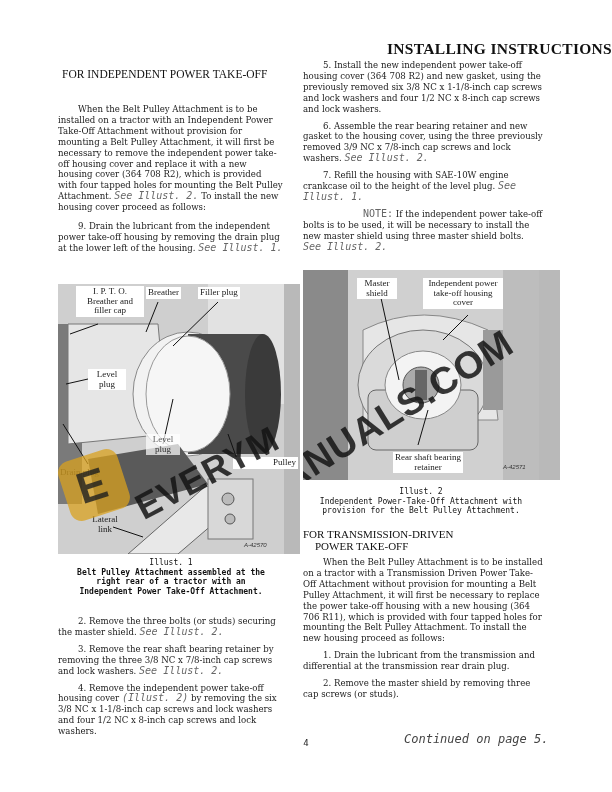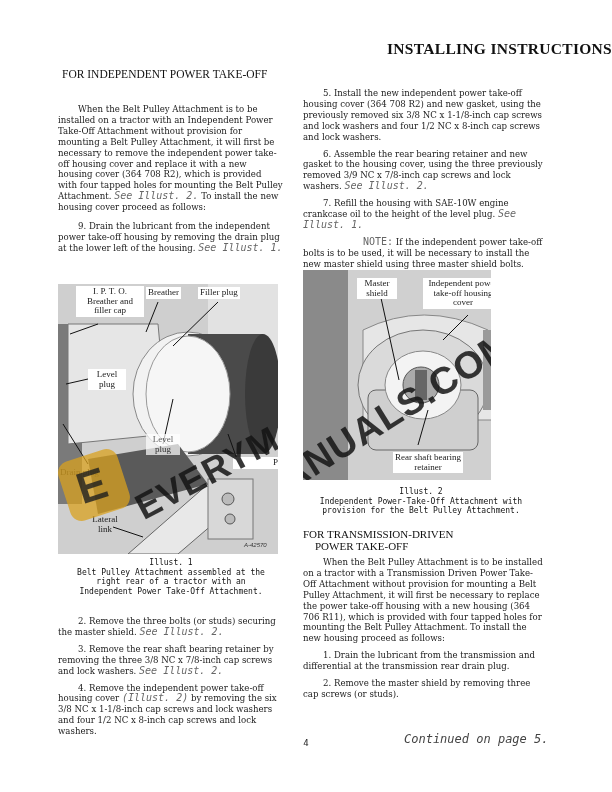--- a/index.html
+++ b/index.html
@@ -27,21 +27,21 @@
 
 <div class="abs title">INSTALLING INSTRUCTIONS</div>
 
 <div class="abs heading" style="left:62px; top:68px;">FOR INDEPENDENT POWER TAKE-OFF</div>
 
 <div class="abs para" style="left:58px; top:104px; width:225px;">
   <p><span>When the Belt Pulley Attachment is to be installed on a tractor with an Independent Power Take-Off Attachment without provision for mounting a Belt Pulley Attachment, it will first be necessary to remove the independent power take-off housing cover and replace it with a new housing cover (364 708 R2), which is provided with four tapped holes for mounting the Belt Pulley Attachment.</span> <span class="ref">See Illust. 2.</span> <span>To install the new housing cover proceed as follows:</span></p>
   <p style="margin-top:8px;"><span>9.  Drain the lubricant from the independent power take-off housing by removing the drain plug at the lower left of the housing.</span> <span class="ref">See Illust. 1.</span></p>
 </div>
 
-<div class="abs photo" style="left:58px; top:284px; width:220px; height:270px;">
+<div class="abs photo" style="left:58px; top:284px; width:242px; height:270px;">
   <svg width="226" height="270" viewBox="0 0 226 270" style="position:absolute;left:0;top:0;">
     <rect x="0" y="0" width="226" height="270" fill="#cfcfcf"></rect>
     <rect x="150" y="0" width="76" height="120" fill="#e2e2e2"></rect>
     <rect x="0" y="40" width="24" height="180" fill="#7a7a7a"></rect>
     <path d="M10 40 L100 40 L110 150 L10 160 Z" fill="#e6e6e6" stroke="#777" stroke-width="1"></path>
     <ellipse cx="130" cy="110" rx="55" ry="62" fill="#f2f2f2" stroke="#888"></ellipse>
     <rect x="130" y="50" width="75" height="120" fill="#4a4a4a"></rect>
     <ellipse cx="205" cy="110" rx="18" ry="60" fill="#3a3a3a"></ellipse>
     <ellipse cx="130" cy="110" rx="42" ry="58" fill="#f6f6f6" stroke="#999"></ellipse>
     <path d="M30 175 L120 160 L150 200 L40 230 Z" fill="#5a5a5a"></path>
@@ -69,37 +69,37 @@
   <div class="fig-id" style="left:186px; top:258px;">A-42570</div>
 
   <div style="position:absolute; left:5px; top:170px; width:62px; height:62px; background:rgba(217,162,31,0.75); border-radius:12px; transform:rotate(-18deg);">
     <div style="position:absolute; left:14px; top:6px; font-family:'Liberation Sans',sans-serif; font-weight:bold; font-size:44px; color:rgba(30,30,30,0.8);">E</div>
   </div>
   <div class="wm" style="left:80px; top:205px; font-size:36px; transform:rotate(-28deg);">EVERYM</div>
 </div>
 
 <div class="abs caption" style="left:58px; top:558px; width:226px;">
   <div>Illust. 1</div>
-  <div style="width:200px; margin:0 auto;">Belt Pulley Attachment assembled at the right rear of a tractor with an Independent Power Take-Off Attachment.</div>
+  <div style="width:200px; margin:0 auto;font-weight:bold;">Belt Pulley Attachment assembled at the right rear of a tractor with an Independent Power Take-Off Attachment.</div>
 </div>
 
 <div class="abs para" style="left:58px; top:616px; width:225px;">
   <p><span>2.  Remove the three bolts (or studs) securing the master shield.</span> <span class="ref">See Illust. 2.</span></p>
   <p><span>3.  Remove the rear shaft bearing retainer by removing the three 3/8 NC x 7/8-inch cap screws and lock washers.</span> <span class="ref">See Illust. 2.</span></p>
   <p><span>4.  Remove the independent power take-off housing cover</span> <span class="ref">(Illust. 2)</span> <span>by removing the six 3/8 NC x 1-1/8-inch cap screws and lock washers and four 1/2 NC x 8-inch cap screws and lock washers.</span></p>
 </div>
 
-<div class="abs para" style="left:303px; top:88px; width:240px;">
+<div class="abs para" style="left:303px; top:60px; width:240px;">
   <p><span>5.  Install the new independent power take-off housing cover (364 708 R2) and new gasket, using the previously removed six 3/8 NC x 1-1/8-inch cap screws and lock washers and four 1/2 NC x 8-inch cap screws and lock washers.</span></p>
   <p><span>6.  Assemble the rear bearing retainer and new gasket to the housing cover, using the three previously removed 3/9 NC x 7/8-inch cap screws and lock washers.</span> <span class="ref">See Illust. 2.</span></p>
   <p><span>7.  Refill the housing with SAE-10W engine crankcase oil to the height of the level plug.</span> <span class="ref">See Illust. 1.</span></p>
   <p><span class="ref" style="font-style:normal;padding-left:40px;">NOTE:</span> <span>If the independent power take-off bolts is to be used, it will be necessary to install the new master shield using three master shield bolts.</span> <span class="ref">See Illust. 2.</span></p>
 </div>
 
-<div class="abs photo" style="left:303px; top:270px; width:188px; height:210px;">
+<div class="abs photo" style="left:303px; top:270px; width:257px; height:210px;">
   <svg width="236" height="210" viewBox="0 0 236 210" style="position:absolute;left:0;top:0;">
     <rect x="0" y="0" width="236" height="210" fill="#d0d0d0"></rect>
     <rect x="0" y="0" width="45" height="210" fill="#8a8a8a"></rect>
     <rect x="200" y="0" width="36" height="210" fill="#bdbdbd"></rect>
     <path d="M60 60 Q120 30 185 60 L195 150 L60 150 Z" fill="#e6e6e6" stroke="#888"></path>
     <ellipse cx="120" cy="115" rx="65" ry="55" fill="#dadada" stroke="#777"></ellipse>
     <rect x="65" y="120" width="110" height="60" rx="8" fill="#cfcfcf" stroke="#666"></rect>
     <ellipse cx="120" cy="115" rx="38" ry="34" fill="#f3f3f3" stroke="#888"></ellipse>
     <ellipse cx="118" cy="115" rx="18" ry="18" fill="#aaa" stroke="#555"></ellipse>
     <rect x="112" y="100" width="12" height="30" fill="#666"></rect>

